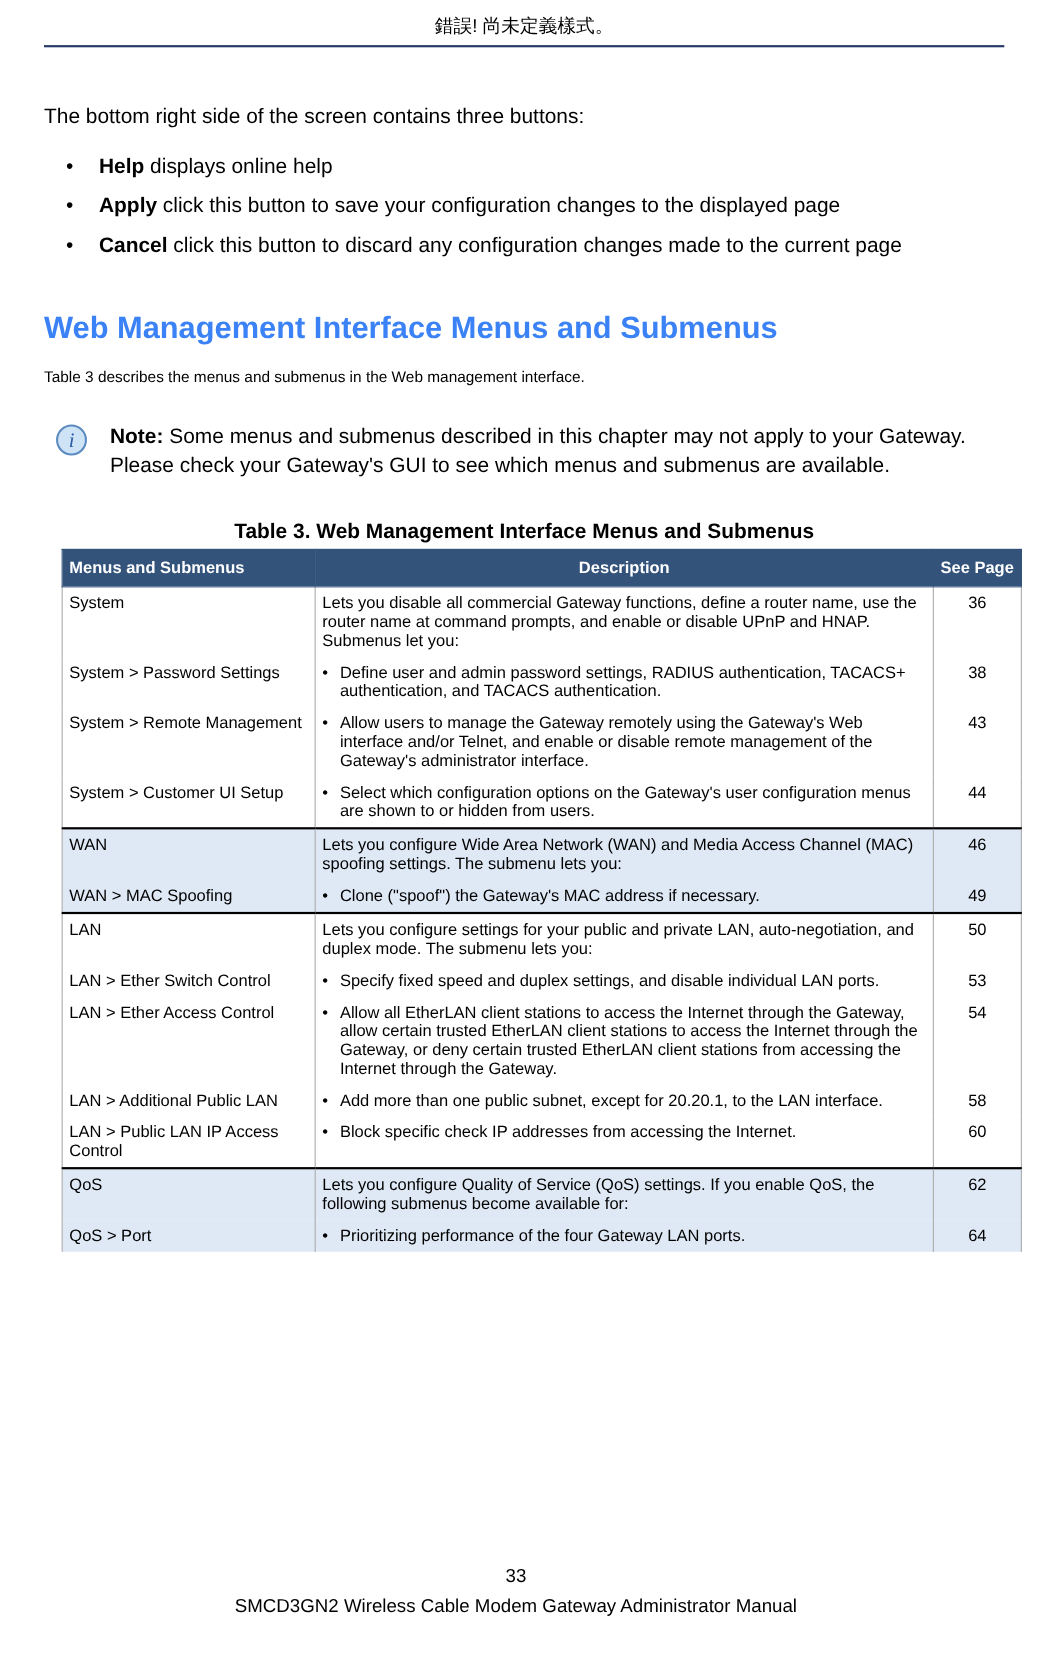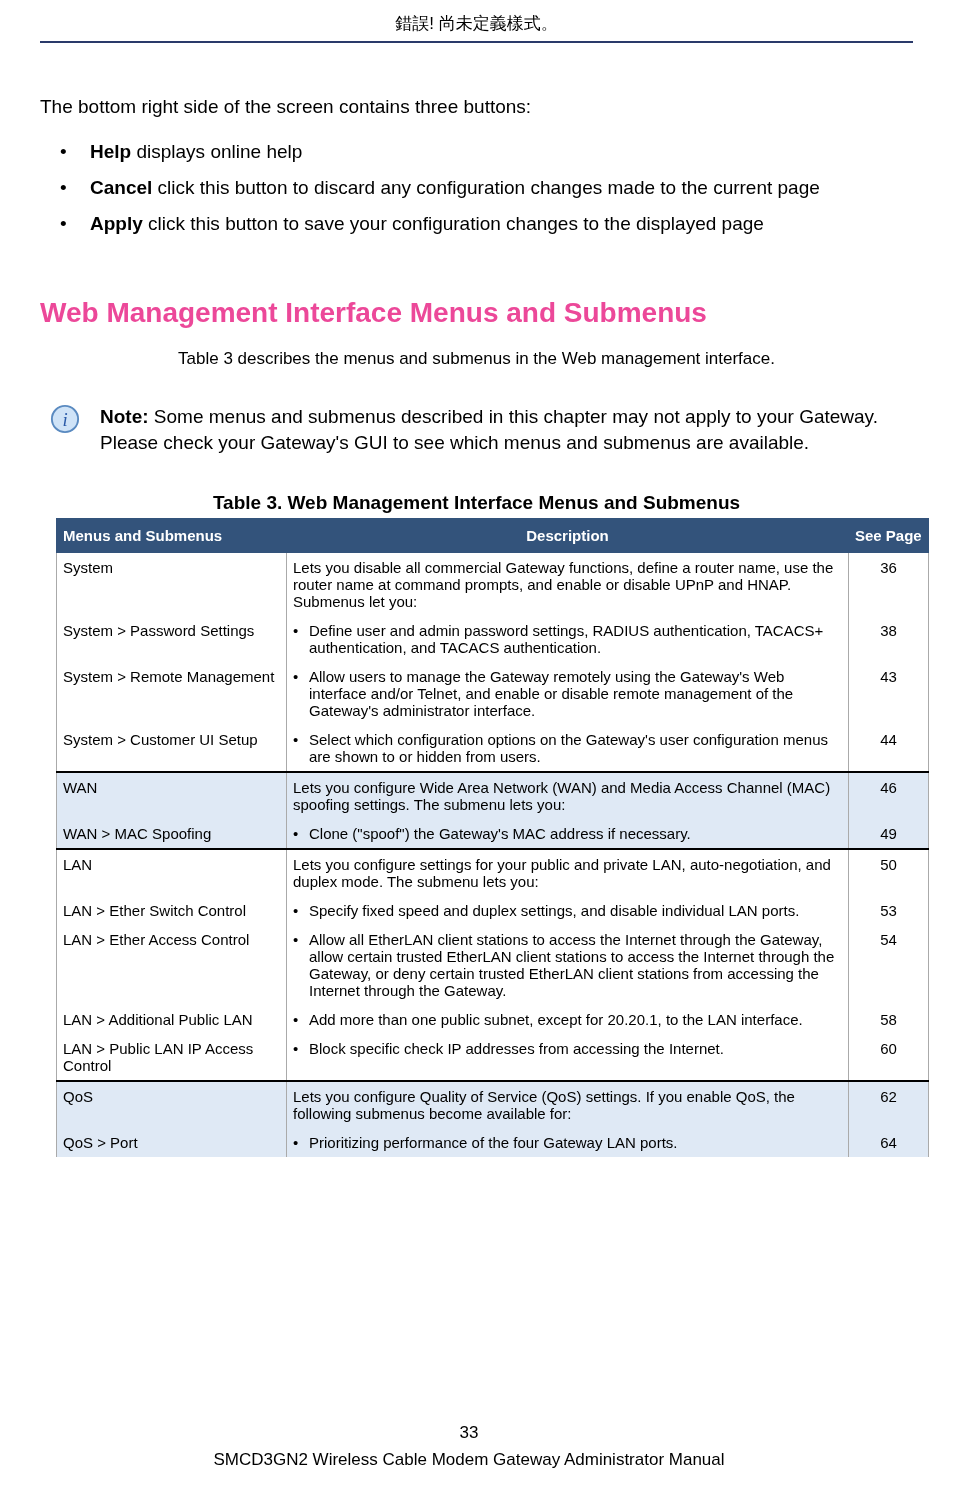--- a/index.html
+++ b/index.html
@@ -35,29 +35,28 @@
     font-size: 19px;
     line-height: 1.9;
   }
   ul.buttons li::before {
     content: "•";
     display: inline-block;
     width: 30px;
   }
   ul.buttons strong { font-weight: bold; }
   h1.section {
-    color: #ec4899;
+    color: #3b82f6;
     font-size: 28px;
     font-weight: bold;
-    margin: 55px 0 20px;
+    margin: 40px 0 20px;
   }
   .section-intro {
-    font-size: 17px;
+    font-size: 14px;
     margin-bottom: 35px;
-    text-align: center;
   }
   .note-box {
     display: flex;
     align-items: flex-start;
     gap: 20px;
     margin-bottom: 35px;
     padding: 0 10px;
   }
   .note-icon svg { width: 30px; height: 30px; }
   .note-text { font-size: 19px; line-height: 1.4; }
@@ -113,22 +112,22 @@
 <body>
 
 <div class="page">
 
   <div class="header-error">錯誤! 尚未定義樣式。</div>
   <div class="header-rule"></div>
 
   <p class="intro">The bottom right side of the screen contains three buttons:</p>
   <ul class="buttons">
     <li><strong>Help</strong><span> displays online help</span></li>
+    <li><strong>Apply</strong><span> click this button to save your configuration changes to the displayed page</span></li>
     <li><strong>Cancel</strong><span> click this button to discard any configuration changes made to the current page</span></li>
-    <li><strong>Apply</strong><span> click this button to save your configuration changes to the displayed page</span></li>
   </ul>
 
   <h1 class="section">Web Management Interface Menus and Submenus</h1>
   <p class="section-intro">Table 3 describes the menus and submenus in the Web management interface.</p>
 
   <div class="note-box">
     <span class="note-icon">
       <svg viewBox="0 0 32 32">
           <circle cx="16" cy="16" r="14" fill="#cfe3f7" stroke="#5a8ac0" stroke-width="2"></circle>
           <text x="16" y="23" text-anchor="middle" font-size="20" font-style="italic" font-family="Georgia" fill="#2a5aa8">i</text>

